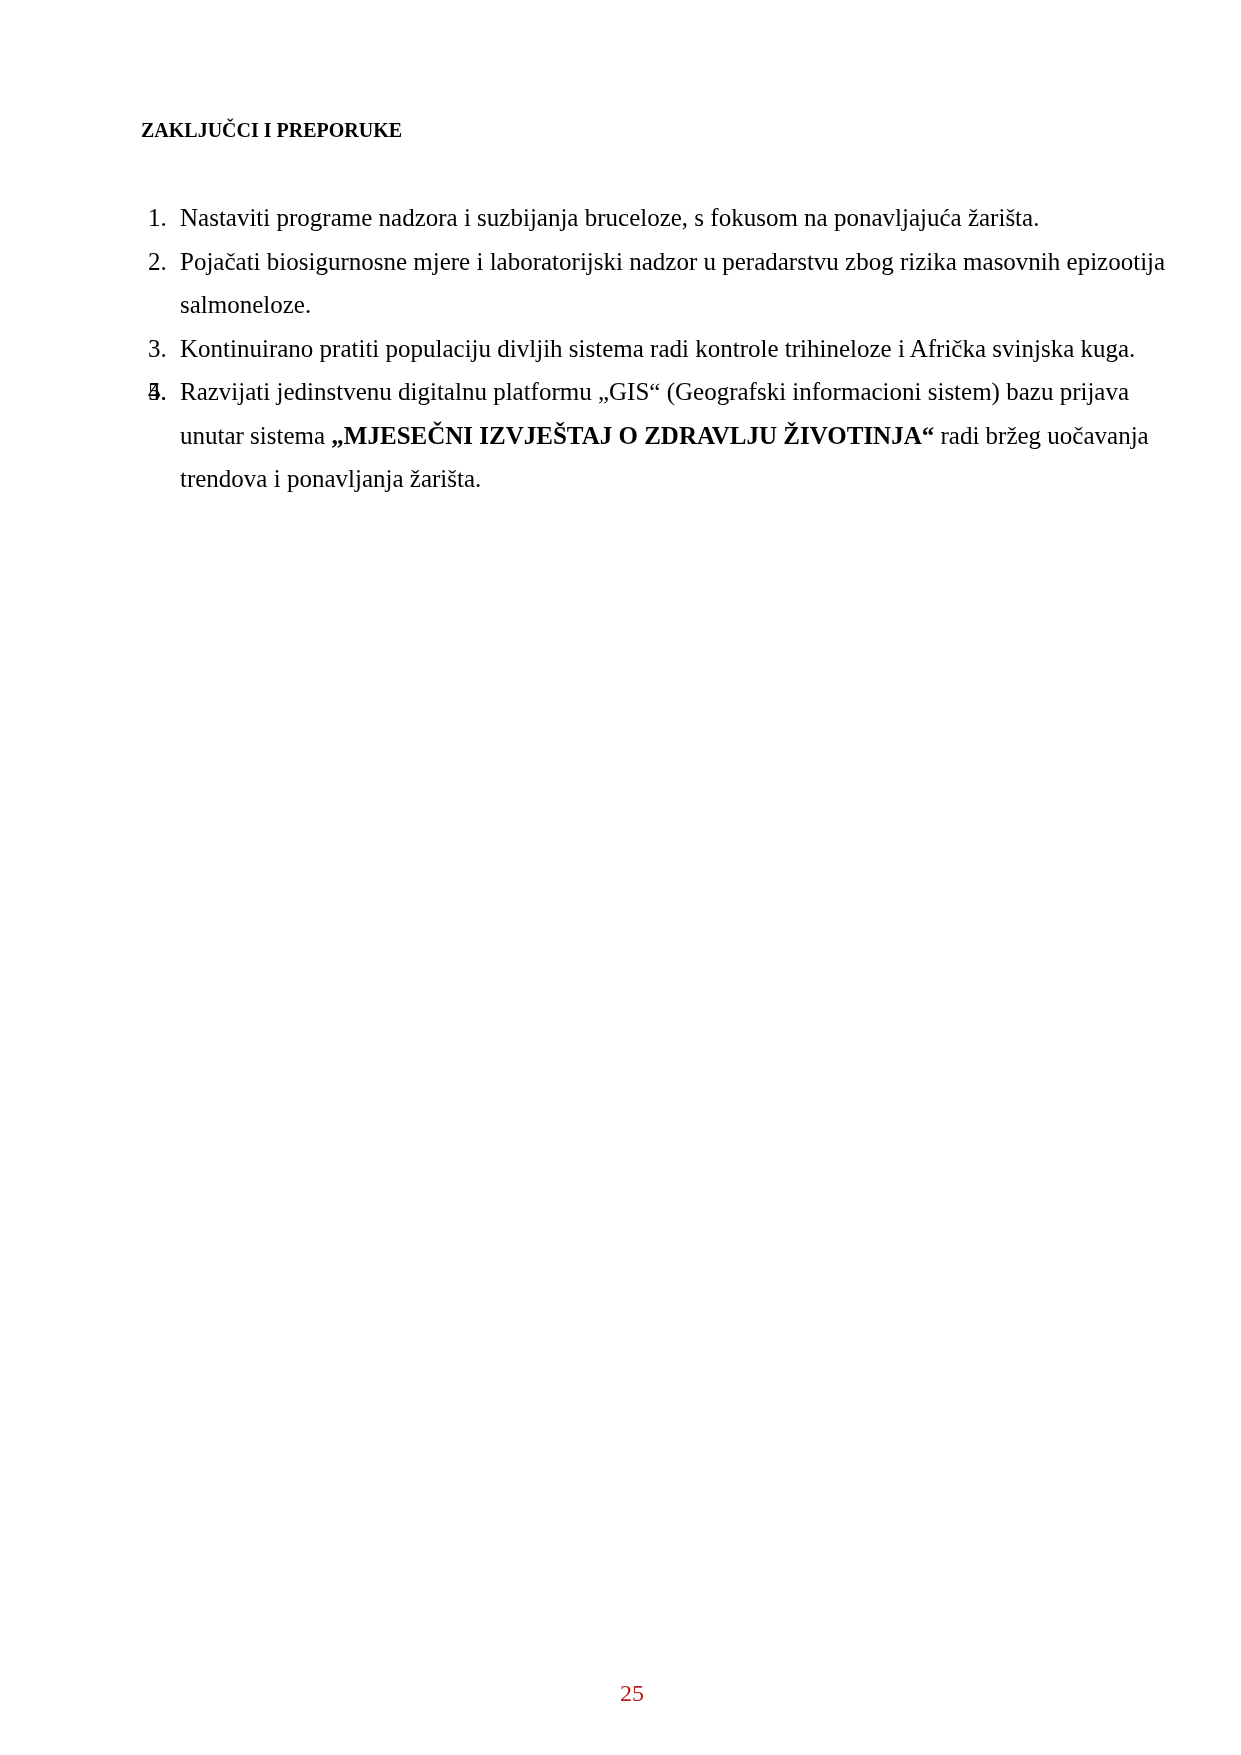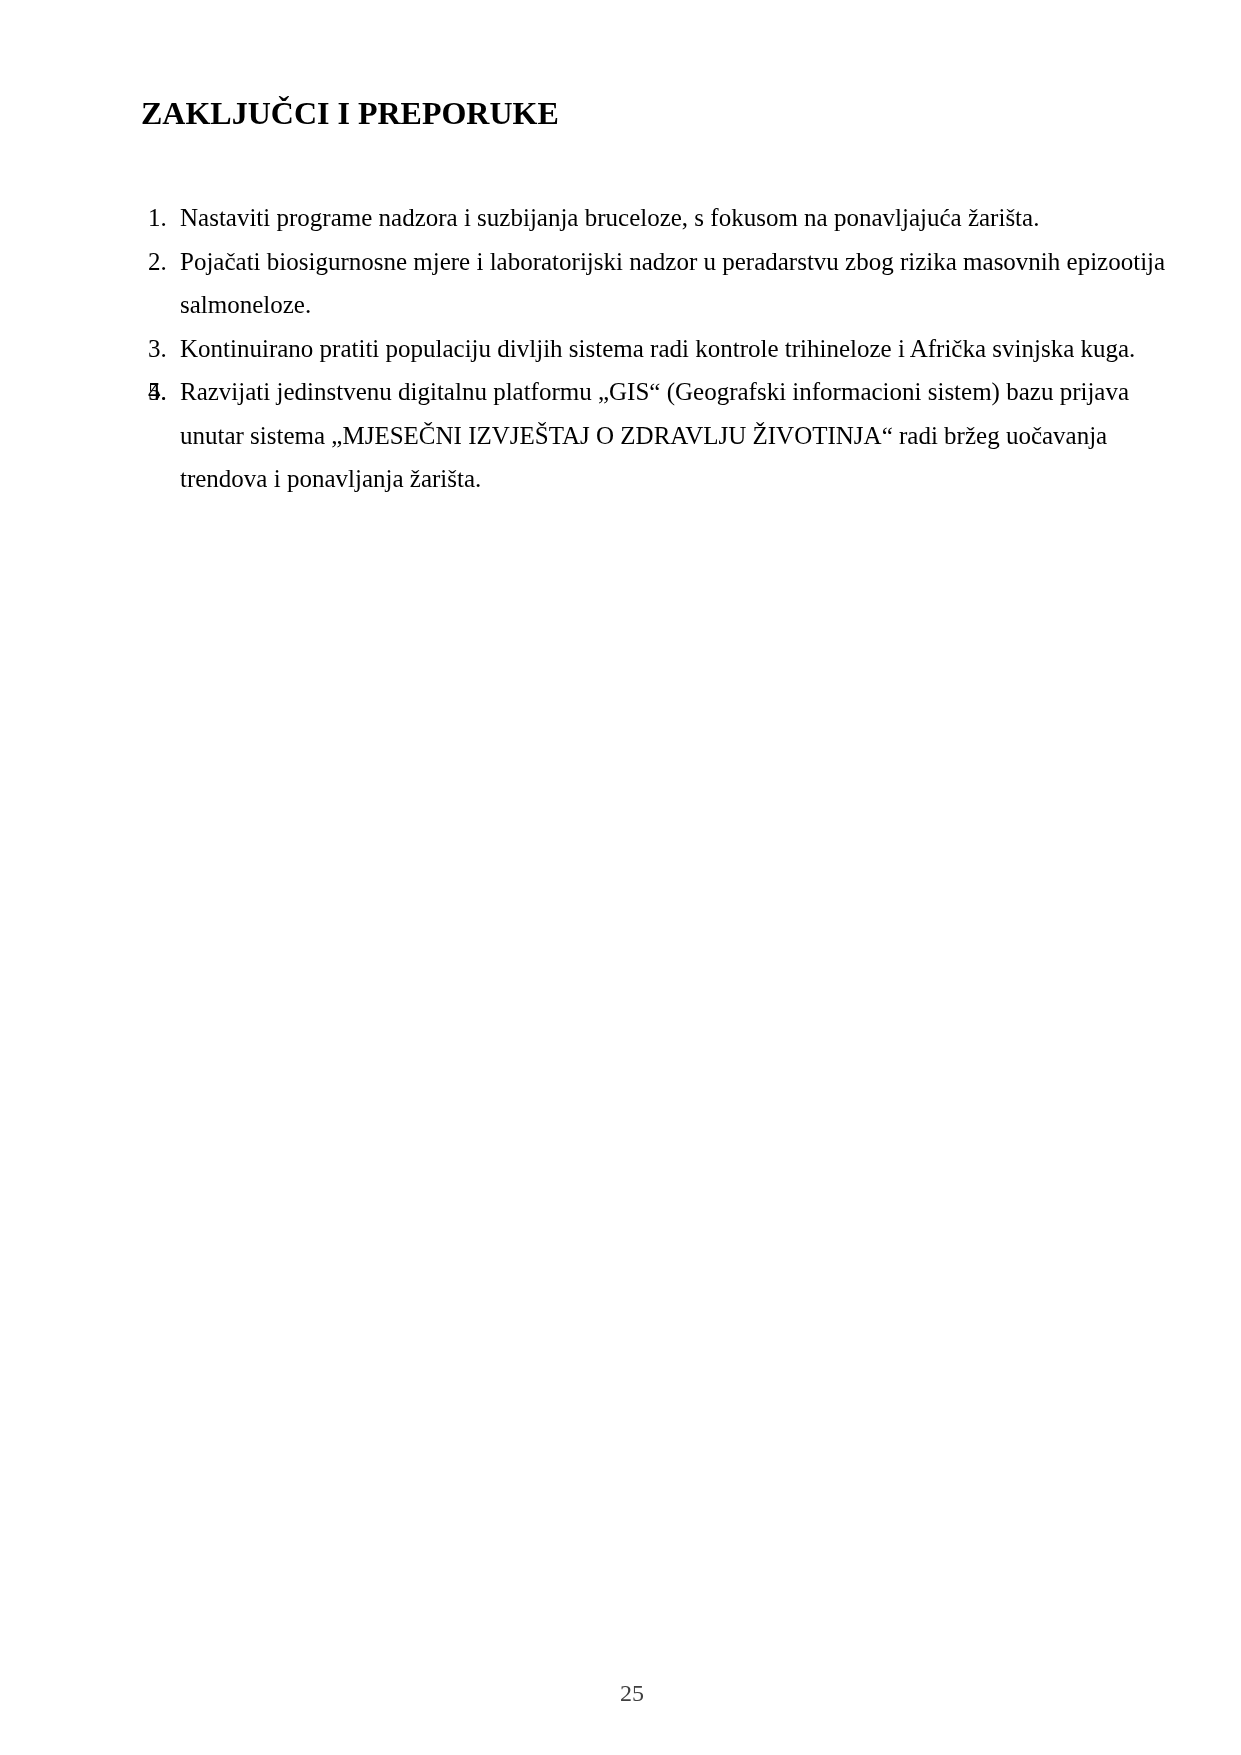--- a/index.html
+++ b/index.html
@@ -11,23 +11,23 @@
     position: relative;
     width: 1241px;
     height: 1755px;
     background: #ffffff;
     font-family: "Liberation Serif", "DejaVu Serif", serif;
     color: #000000;
     overflow: hidden;
   }
   .heading {
     position: absolute;
-    top: 98px;
+    top: 115px;
     left: 141px;
-    font-size: 32px;
+    font-size: 20px;
     line-height: 30px;
     font-weight: bold;
     white-space: nowrap;
   }
   .list {
     position: absolute;
     top: 196px;
     left: 148px;
     width: 1022px;
     font-size: 25px;
@@ -36,32 +36,32 @@
   .li {
     position: relative;
     padding-left: 32px;
   }
   .num {
     position: absolute;
     left: 0;
     top: 0;
   }
   .bstrong {
-    font-weight: normal;
+    font-weight: bold;
   }
   .page-number {
     position: absolute;
     top: 1681px;
     left: 0;
     right: 0;
     text-align: center;
     text-indent: 23px;
     font-size: 24px;
     line-height: 24px;
-    color: #404040;
+    color: #b91c1c;
   }
 </style>
 </head>
 <body>
 
 <div class="page">
 
   <div class="heading">ZAKLJUČCI I PREPORUKE</div>
 
   <div class="list">

